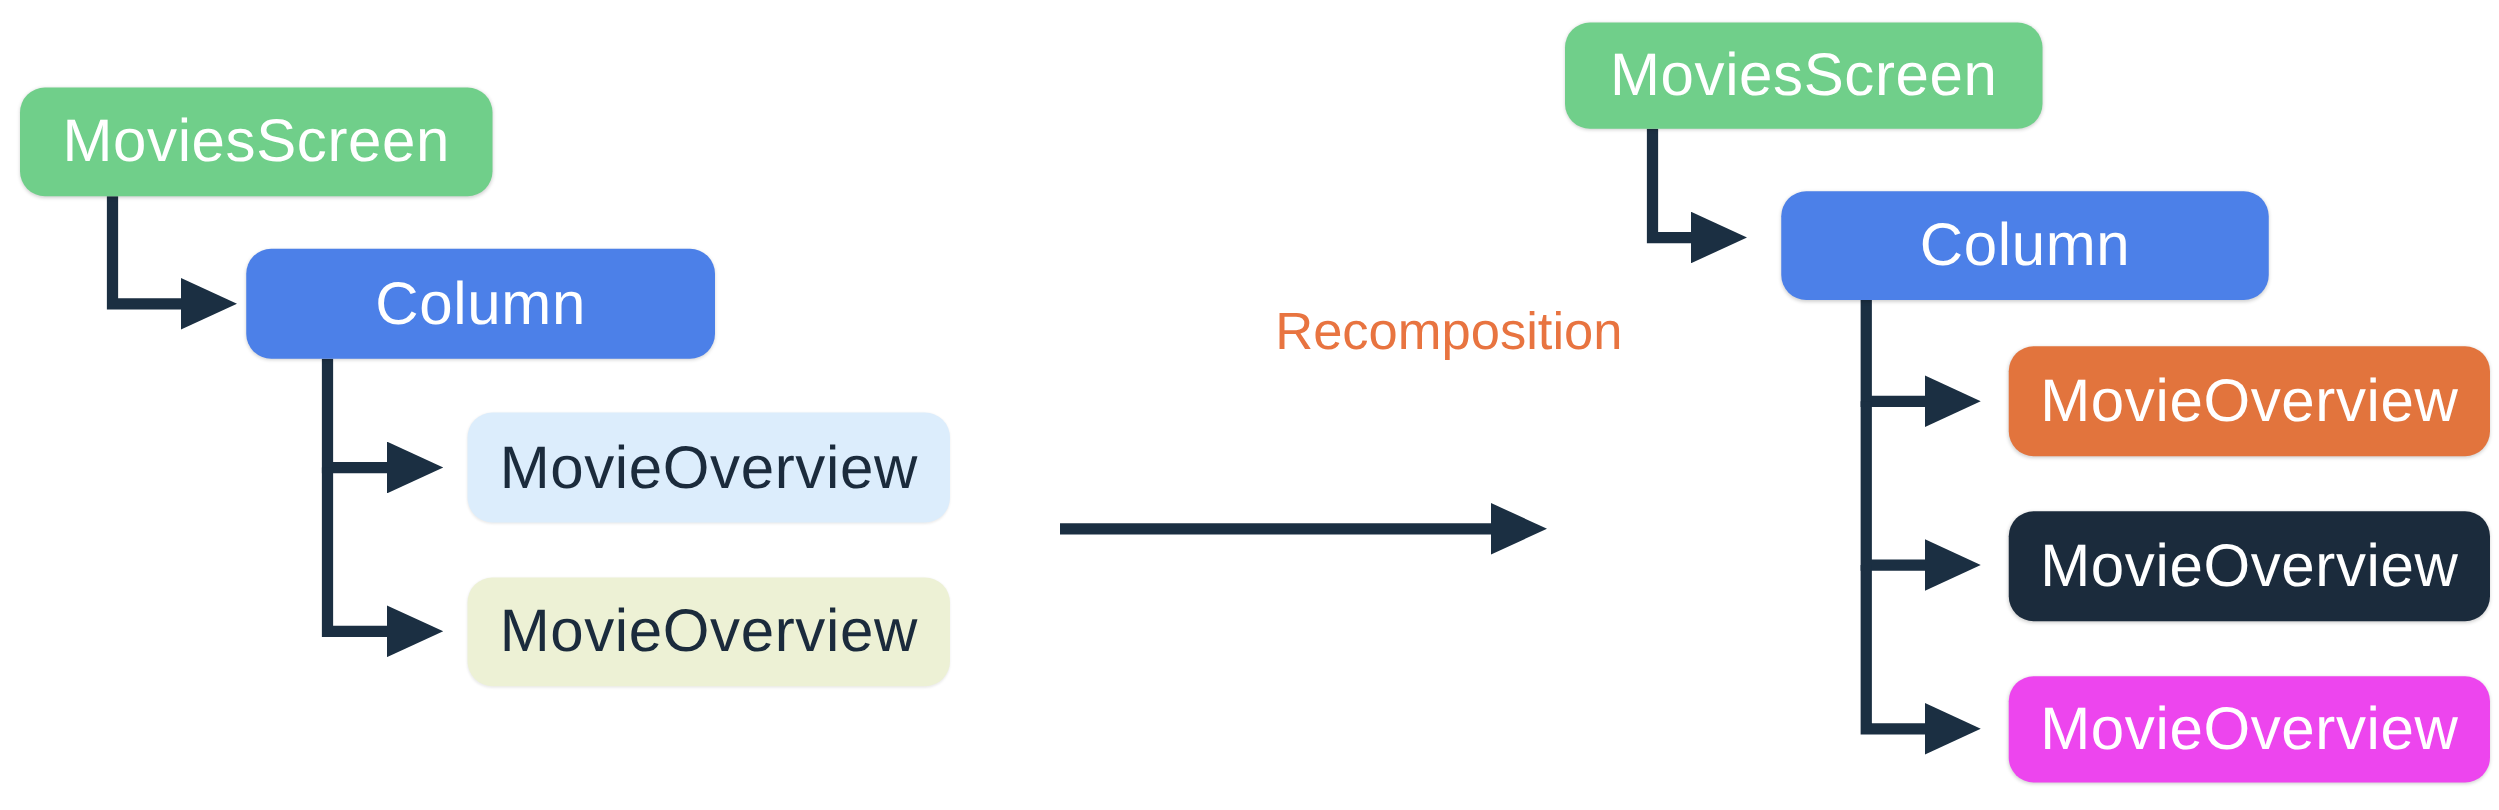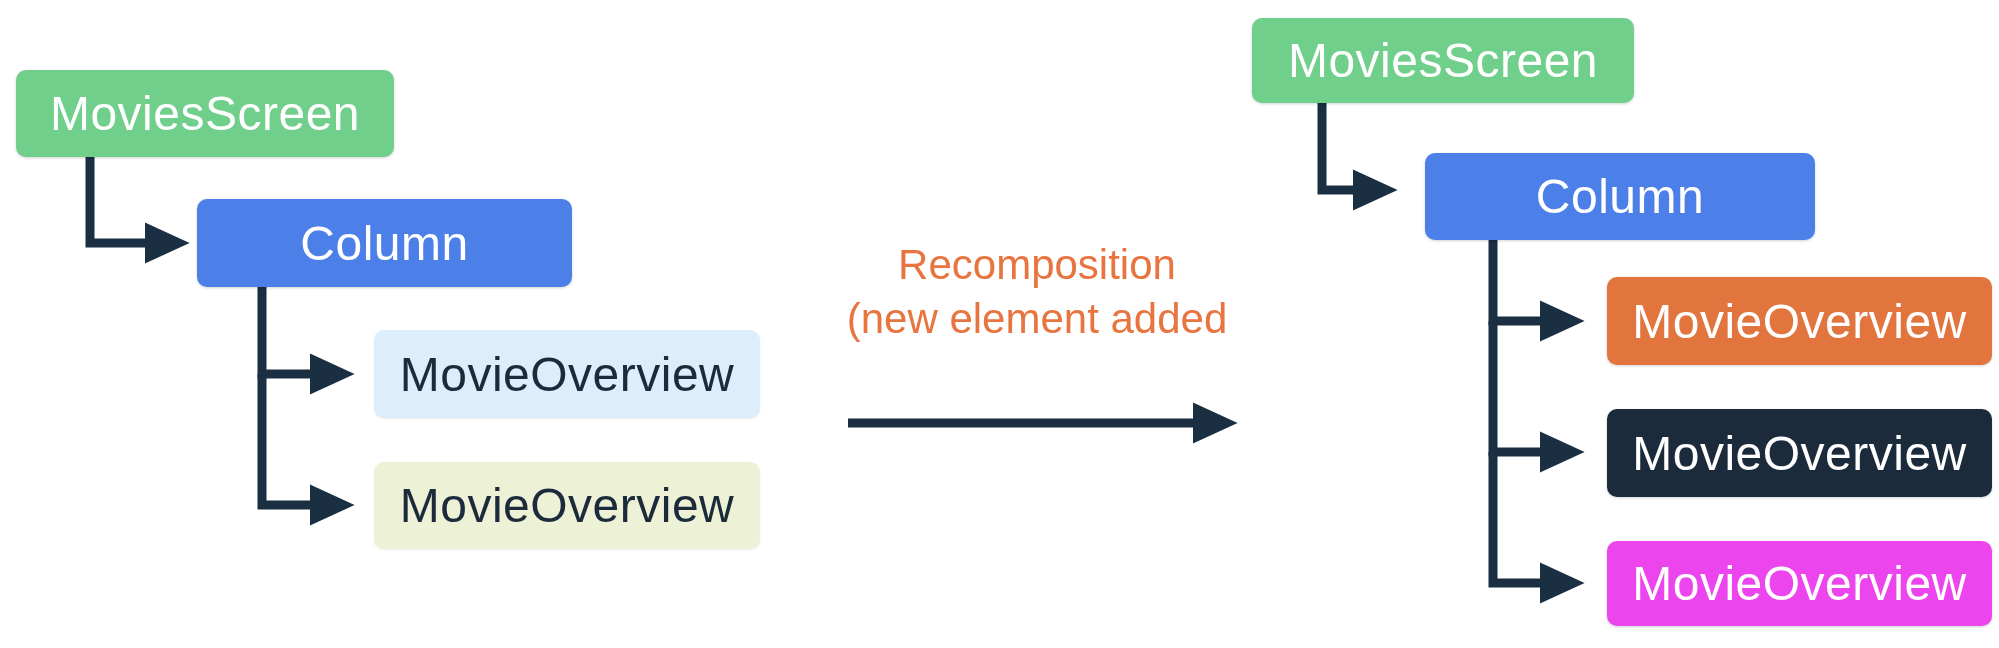--- a/index.html
+++ b/index.html
@@ -14,42 +14,42 @@
   .wire{
     fill:none;
     stroke:var(--wire,#1B2F42);
     stroke-width:9;
     stroke-linecap:butt;
     stroke-linejoin:miter;
   }
   .node{
     position:absolute;
     display:flex;align-items:center;justify-content:center;
-    border-radius:10px;
+    border-radius:20px;
     font-size:48px;
     font-weight:500;
     letter-spacing:0.5px;
     box-shadow:0 1px 3px rgba(0,0,0,0.18);
     white-space:nowrap;
   }
   
   .n0{left:16px;  top:70px;  width:378px;height:87px;}
   .n1{left:197px; top:199px; width:375px;height:88px;}
   .n2{left:374px; top:330px; width:386px;height:88px;box-shadow:0 1px 2px rgba(0,0,0,0.08);}
   .n3{left:374px; top:462px; width:386px;height:87px;box-shadow:0 1px 2px rgba(0,0,0,0.08);}
   
   .n4{left:1252px;top:18px;  width:382px;height:85px;}
   .n5{left:1425px;top:153px; width:390px;height:87px;}
   .n6{left:1607px;top:277px; width:385px;height:88px;}
   .n7{left:1607px;top:409px; width:385px;height:88px;}
   .n8{left:1607px;top:541px; width:385px;height:85px;}
   .annotation{
     position:absolute;
-    left:812px;top:238px;width:450px;
-    text-align:center;
+    left:848px;top:238px;width:450px;
+    text-align:right;
     font-size:42px;
     font-weight:500;
     line-height:1.28;
     color:var(--annotation,#E87440);
   }
 </style>
 </head>
 <body>
 
 <div class="canvas">
@@ -70,21 +70,20 @@
     <path class="wire" d="M1493 452 V583 H1545" marker-end="url(#ah)"></path>
   </svg>
 
   <div class="node n0" style="background-color: rgb(112, 207, 138); color: rgb(255, 255, 255);">MoviesScreen</div>
   <div class="node n1" style="background-color: rgb(76, 128, 232); color: rgb(255, 255, 255);">Column</div>
   <div class="node n2" style="background-color: rgb(220, 237, 252); color: rgb(27, 43, 60);">MovieOverview</div>
   <div class="node n3" style="background-color: rgb(237, 241, 213); color: rgb(27, 43, 60);">MovieOverview</div>
 
   <div class="annotation" style="color: rgb(232, 116, 64);">
     <div>Recomposition</div>
-    <div>(new element added</div>
   </div>
 
   <div class="node n4" style="background-color: rgb(112, 207, 138); color: rgb(255, 255, 255);">MoviesScreen</div>
   <div class="node n5" style="background-color: rgb(76, 128, 232); color: rgb(255, 255, 255);">Column</div>
   <div class="node n6" style="background-color: rgb(226, 116, 61); color: rgb(255, 255, 255);">MovieOverview</div>
   <div class="node n7" style="background-color: rgb(27, 43, 60); color: rgb(255, 255, 255);">MovieOverview</div>
   <div class="node n8" style="background-color: rgb(237, 69, 238); color: rgb(255, 255, 255);">MovieOverview</div>
 
 </div>
 

